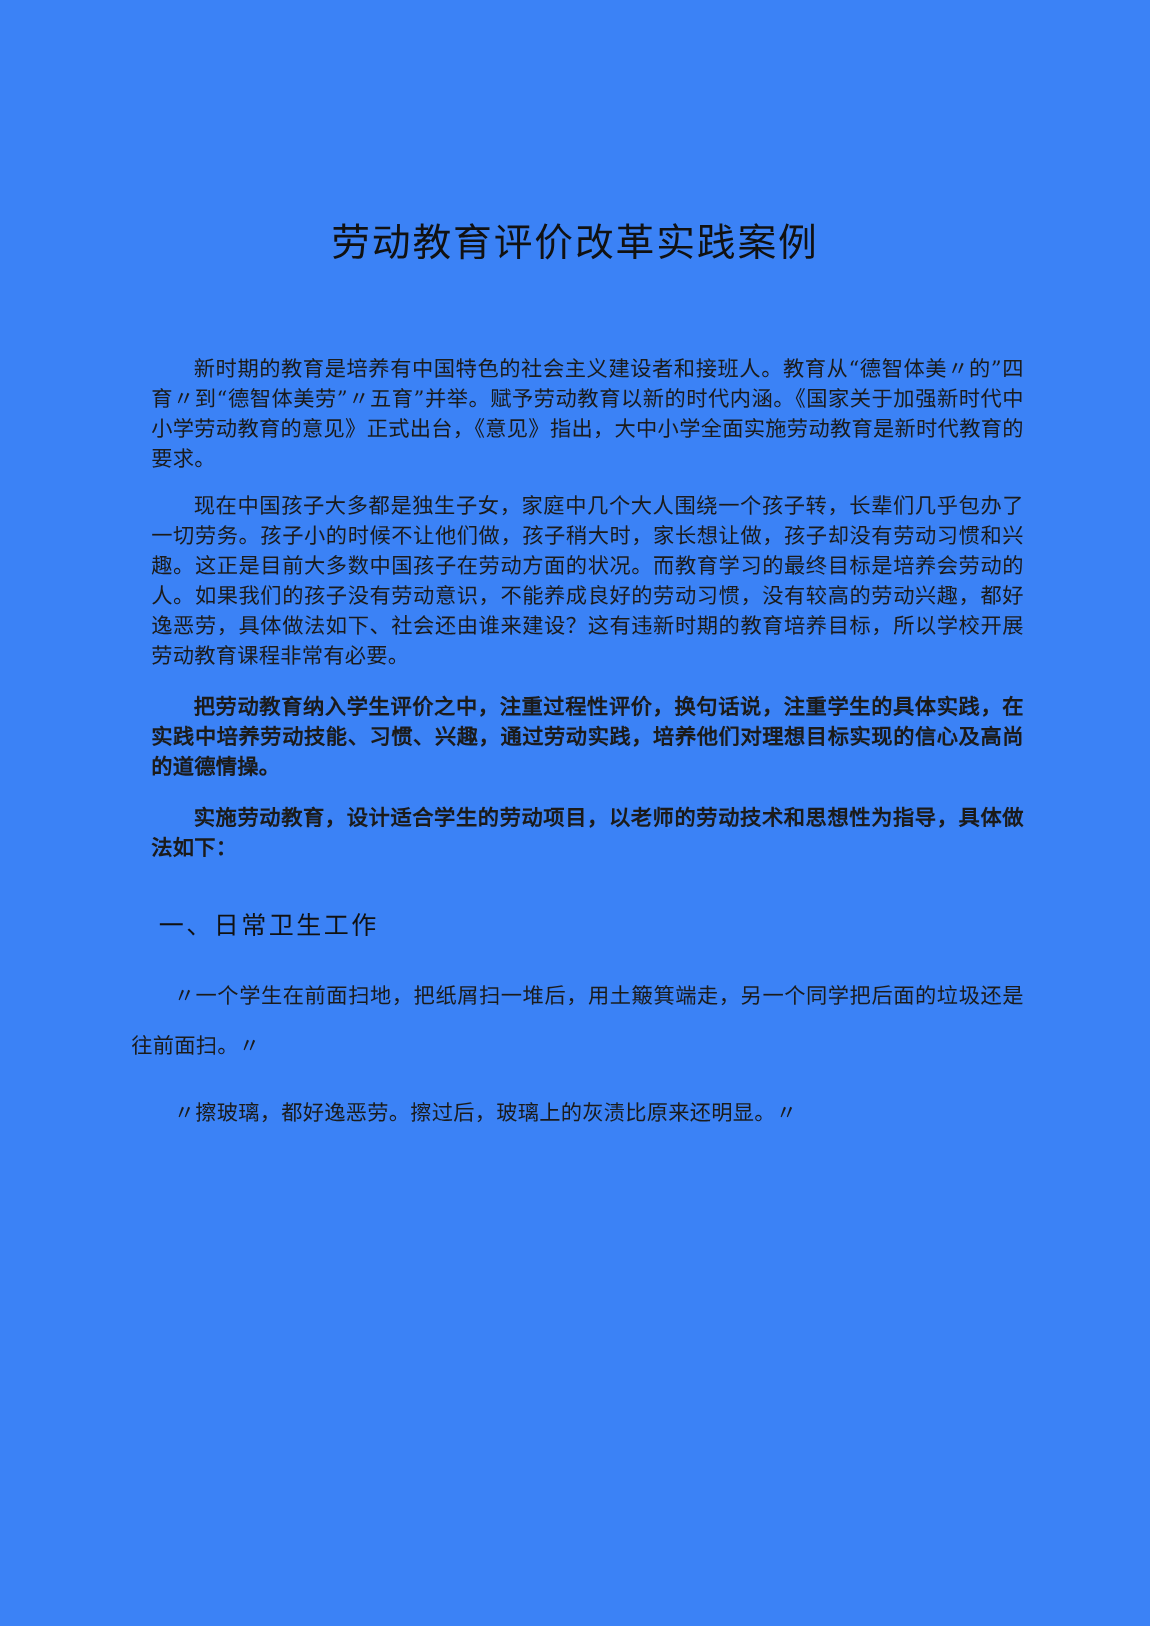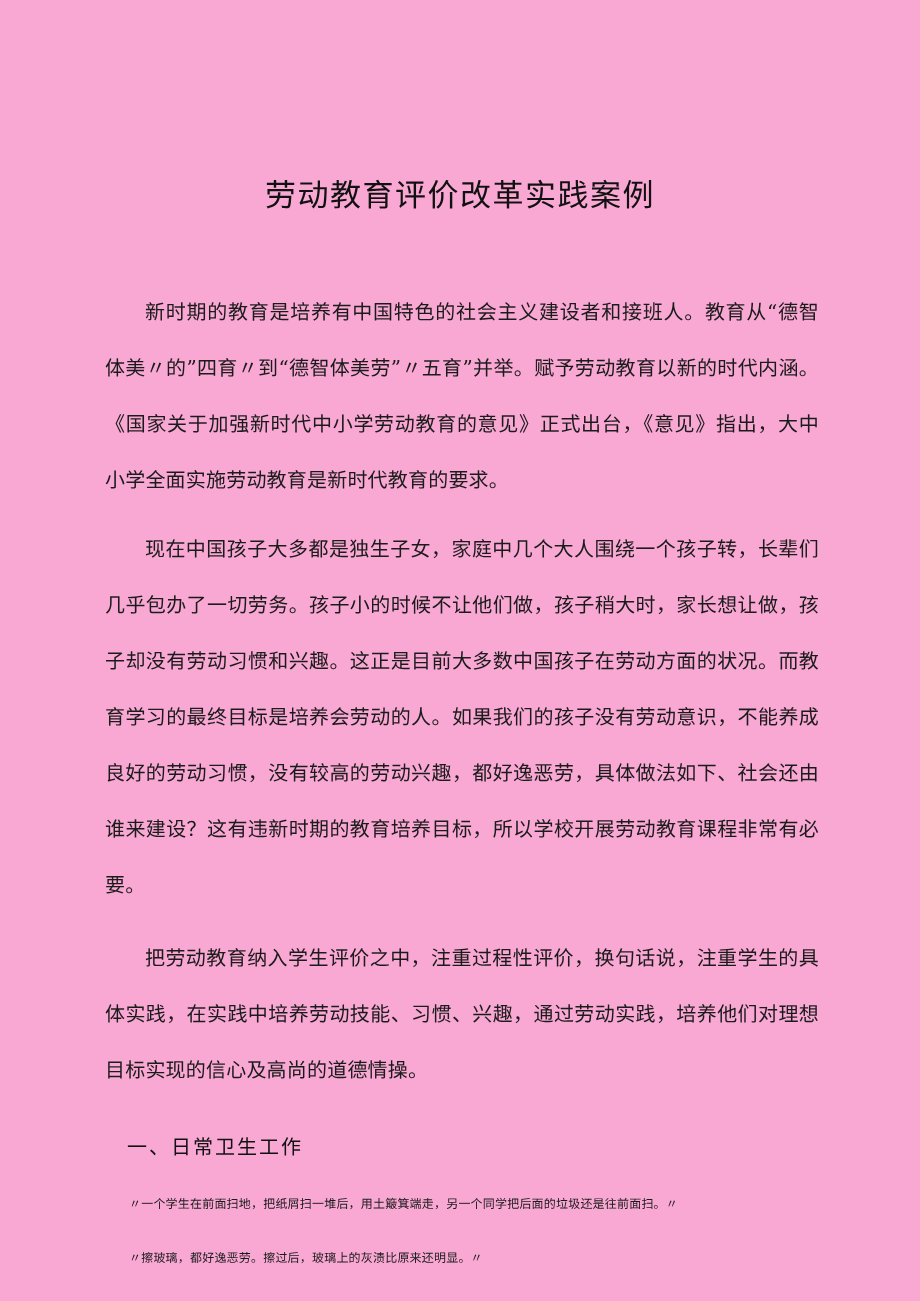--- a/index.html
+++ b/index.html
@@ -14,21 +14,21 @@
     overflow: hidden;
     font-family: "DejaVu Serif", "Liberation Serif", serif;
     color: #1a1a1a;
     -webkit-font-smoothing: antialiased;
   }
 
   .page {
     position: relative;
     width: 920px;
     height: 1301px;
-    background: #f9a8d4;
+    background: #3b82f6;
     box-sizing: border-box;
   }
 
   .doc-title {
     position: absolute;
     left: 0;
     right: 0;
     top: 152px;
     text-align: center;
     font-size: 31px;
@@ -40,53 +40,54 @@
   }
 
   .body-block {
     position: absolute;
     left: 105px;
     top: 284px;
     width: 714px;
   }
 
   p.para {
-    margin: 0 0 13px 0;
-    font-size: 20px;
-    line-height: 56px;
+    margin: 0 0 13px 16px;
+    font-size: 17px;
+    line-height: 24px;
     text-align: justify;
     text-justify: inter-ideograph;
     text-indent: 2em;
     letter-spacing: 0.2px;
     color: #1b1b1b;
     word-break: break-all;
   }
 
   p.para.tight {
     margin-bottom: 8px;
   }
 
   p.para.gap-before {
     margin-top: 17px;
+    font-weight: bold;
   }
 
   h2.section-heading {
     margin: 26px 0 10px 0;
     padding-left: 22px;
     font-size: 20px;
     line-height: 46px;
     font-weight: 400;
     letter-spacing: 2px;
     color: #111111;
     font-family: "DejaVu Serif", "Liberation Serif", serif;
   }
 
   p.quote-line {
     margin: 0 0 10px 0;
-    font-size: 12px;
+    font-size: 17px;
     line-height: 40px;
     text-align: justify;
     text-justify: inter-ideograph;
     text-indent: 2em;
     letter-spacing: 0.2px;
     color: #1b1b1b;
     word-break: break-all;
   }
 
   p.quote-line.spaced {
@@ -101,20 +102,21 @@
   <h1 class="doc-title">劳动教育评价改革实践案例</h1>
 
   <div class="body-block">
 
     <p class="para">新时期的教育是培养有中国特色的社会主义建设者和接班人。教育从“德智体美〃的”四育〃到“德智体美劳”〃五育”并举。赋予劳动教育以新的时代内涵。《国家关于加强新时代中小学劳动教育的意见》正式出台，《意见》指出，大中小学全面实施劳动教育是新时代教育的要求。</p>
 
     <p class="para">现在中国孩子大多都是独生子女，家庭中几个大人围绕一个孩子转，长辈们几乎包办了一切劳务。孩子小的时候不让他们做，孩子稍大时，家长想让做，孩子却没有劳动习惯和兴趣。这正是目前大多数中国孩子在劳动方面的状况。而教育学习的最终目标是培养会劳动的人。如果我们的孩子没有劳动意识，不能养成良好的劳动习惯，没有较高的劳动兴趣，都好逸恶劳，具体做法如下、社会还由谁来建设？这有违新时期的教育培养目标，所以学校开展劳动教育课程非常有必要。</p>
 
     <p class="para gap-before">把劳动教育纳入学生评价之中，注重过程性评价，换句话说，注重学生的具体实践，在实践中培养劳动技能、习惯、兴趣，通过劳动实践，培养他们对理想目标实现的信心及高尚的道德情操。</p>
 
+    <p class="para gap-before">实施劳动教育，设计适合学生的劳动项目，以老师的劳动技术和思想性为指导，具体做法如下：</p>
 
     <h2 class="section-heading">一、日常卫生工作</h2>
 
 
     <p class="quote-line spaced">〃一个学生在前面扫地，把纸屑扫一堆后，用土簸箕端走，另一个同学把后面的垃圾还是往前面扫。〃</p>
 
 
     <p class="quote-line spaced">〃擦玻璃，都好逸恶劳。擦过后，玻璃上的灰渍比原来还明显。〃</p>
 
   </div>

